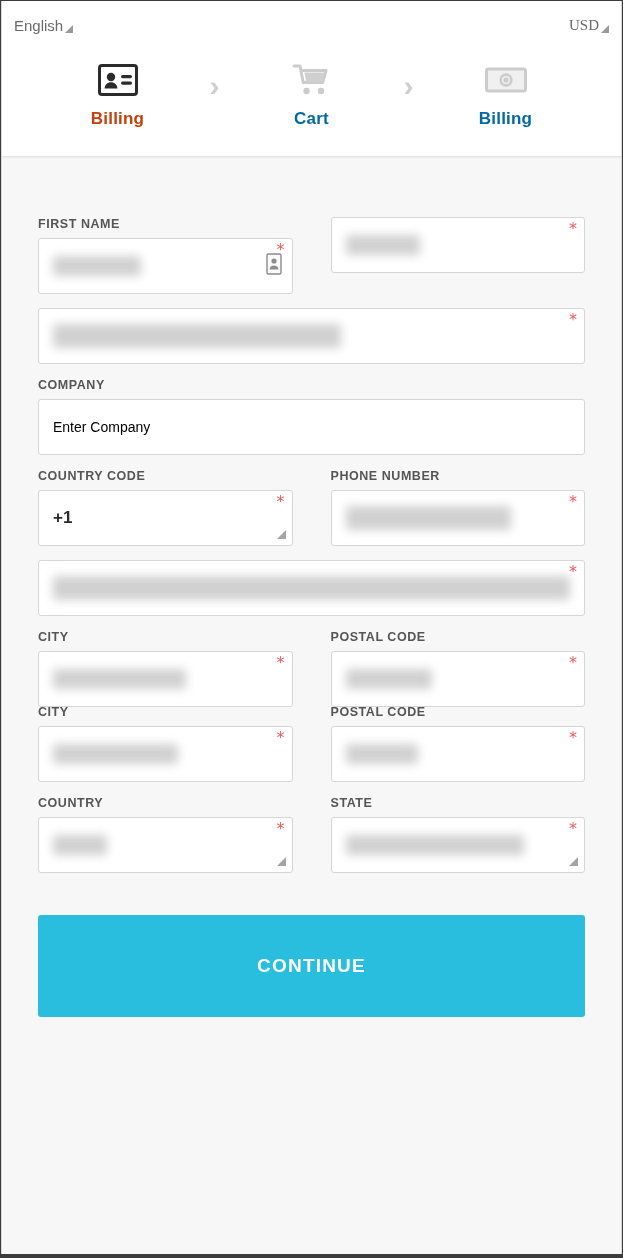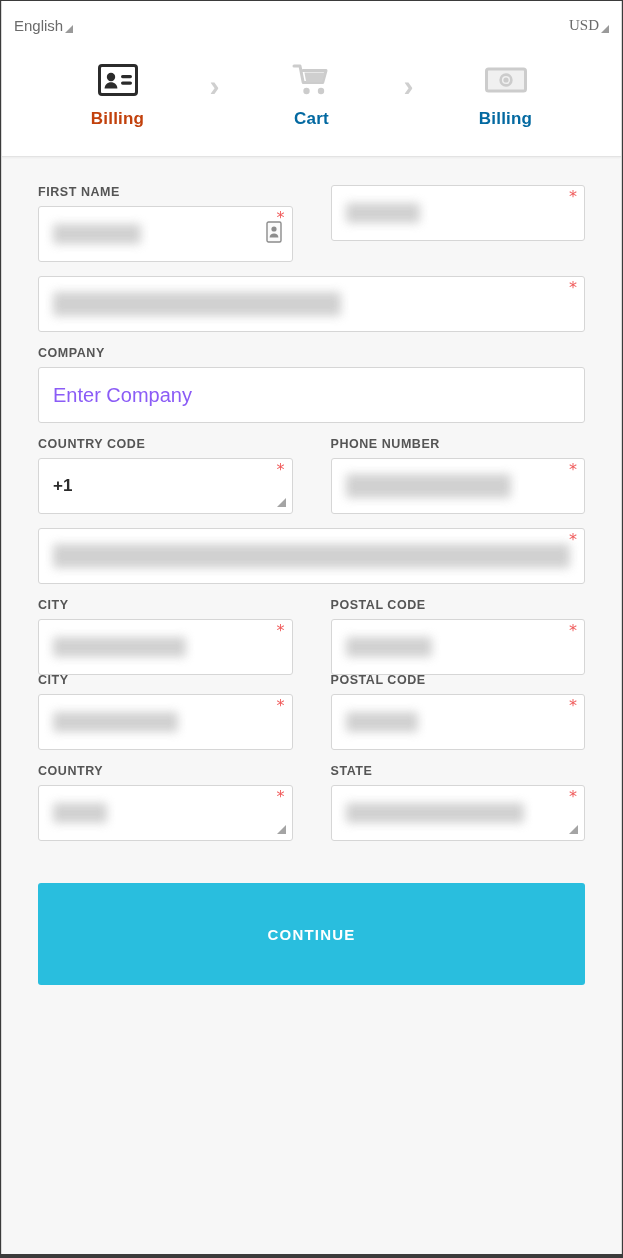--- a/index.html
+++ b/index.html
@@ -101,20 +101,21 @@
     font-weight: bold;
     line-height: 1;
     margin-top: 6px;
     user-select: none;
   }
 
   
   .form {
     padding: 28px 36px 0 36px;
     position: relative;
+    margin-top: 32px;
   }
   .row {
     display: flex;
     gap: 38px;
     position: relative;
   }
   .field {
     margin-bottom: 14px;
     position: relative;
   }
@@ -140,22 +141,22 @@
     border-radius: 3px;
     box-sizing: border-box;
     display: flex;
     align-items: center;
     padding: 0 14px;
     cursor: text;
   }
   .input.select { cursor: pointer; }
 
   .placeholder {
-    font-size: 20px;
-    color: #8b5cf6;
+    font-size: 14px;
+    color: #000000;
   }
   .value-text {
     font-size: 17px;
     color: #2b2b2b;
   }
 
   
   .redacted {
     background: #c9c9c9;
     border-radius: 2px;
@@ -200,21 +201,21 @@
 
   
   .continue-wrap { padding: 28px 36px 0 36px; }
   .continue {
     height: 102px;
     border: none;
     border-radius: 3px;
     width: 100%;
     color: #ffffff;
     font-family: "Liberation Sans", sans-serif;
-    font-size: 15px;
+    font-size: 19px;
     font-weight: bold;
     letter-spacing: 1.2px;
     cursor: pointer;
   }
 </style>
 </head>
 <body>
 
 <div class="viewport">
 

